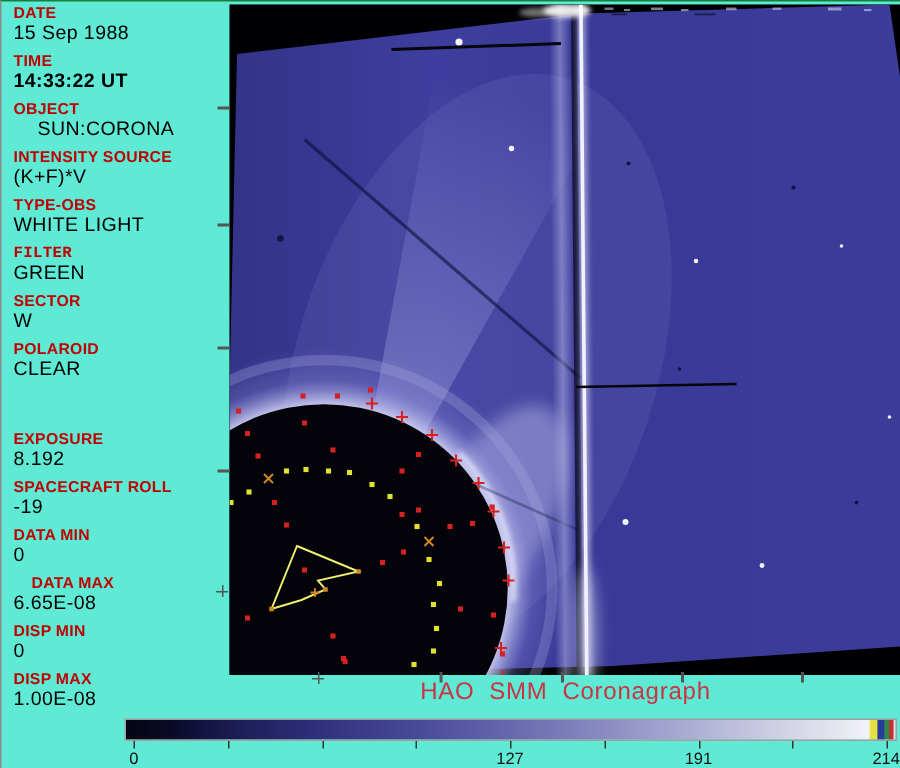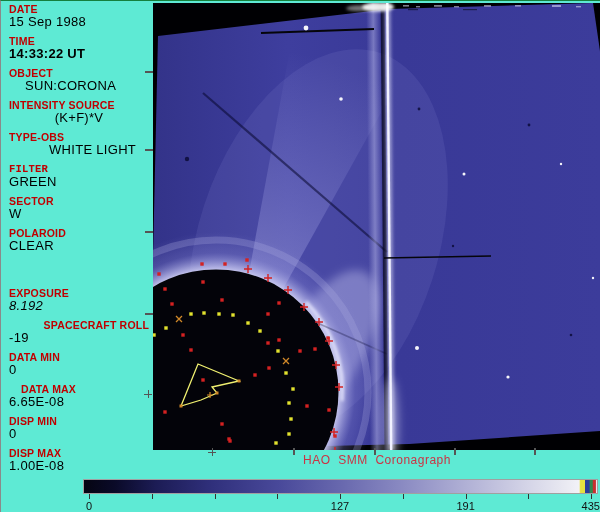--- a/index.html
+++ b/index.html
@@ -9,21 +9,21 @@
     font-family:"Liberation Sans",sans-serif;overflow:hidden;
   }
   #metadata-panel{position:absolute;left:8px;top:3px;width:140px;}
   .meta-entry{margin-bottom:7px;}
   .meta-label{font-size:10.5px;line-height:11px;font-weight:bold;letter-spacing:.2px;white-space:nowrap;}
   .meta-value{font-size:13px;line-height:14px;letter-spacing:.3px;white-space:nowrap;}
   #image-area{position:absolute;left:152px;top:2px;width:448px;height:447px;background:#000;overflow:hidden;}
   #image-area svg{display:block;}
   #footer-title{
     position:absolute;left:152px;top:452px;width:448px;height:20px;
-    text-align:center;font-size:12px;letter-spacing:.5px;white-space:pre;font-weight:normal;
+    text-align:center;font-size:16px;letter-spacing:.5px;white-space:pre;font-weight:normal;
   }
   #colorbar{position:absolute;left:82px;top:478px;width:515px;height:15px;
     border:1px solid #a0a0a0;box-sizing:border-box;}
   #colorbar-ticks{position:absolute;left:82px;top:493px;width:515px;height:6px;}
   .cbar-tick{position:absolute;top:0;width:1px;height:5px;background:#333;}
   #colorbar-labels{position:absolute;left:82px;top:499px;width:515px;height:12px;}
   .cbar-label{position:absolute;top:0;transform:translateX(-50%);font-size:11px;color:#111;}
   .tick-bar{position:absolute;background:#555;}
 </style>
 </head>
@@ -39,44 +39,44 @@
       <div class="meta-entry">
         <div class="meta-label" style="color: rgb(192, 0, 0);">TIME</div>
         <div class="meta-value" style="color: rgb(0, 0, 0); font-weight: bold;">14:33:22 UT</div>
       </div>
       <div class="meta-entry">
         <div class="meta-label" style="color: rgb(192, 0, 0);">OBJECT</div>
         <div class="meta-value" style="color: rgb(0, 0, 0); margin-left: 16px;">SUN:CORONA</div>
       </div>
       <div class="meta-entry">
         <div class="meta-label" style="color: rgb(192, 0, 0);">INTENSITY SOURCE</div>
-        <div class="meta-value" style="color: rgb(0, 0, 0); text-align: center;">(K+F)*V</div>
+        <div class="meta-value" style="color: rgb(0, 0, 0);">(K+F)*V</div>
       </div>
       <div class="meta-entry">
         <div class="meta-label" style="color: rgb(192, 0, 0);">TYPE-OBS</div>
-        <div class="meta-value" style="color: rgb(0, 0, 0); margin-left: 40px;">WHITE LIGHT</div>
+        <div class="meta-value" style="color: rgb(0, 0, 0);">WHITE LIGHT</div>
       </div>
       <div class="meta-entry">
         <div class="meta-label" style="color: rgb(192, 0, 0); font-family: Liberation Mono, monospace;">FILTER</div>
         <div class="meta-value" style="color: rgb(0, 0, 0);">GREEN</div>
       </div>
       <div class="meta-entry">
         <div class="meta-label" style="color: rgb(192, 0, 0);">SECTOR</div>
         <div class="meta-value" style="color: rgb(0, 0, 0);">W</div>
       </div>
       <div class="meta-entry">
         <div class="meta-label" style="color: rgb(192, 0, 0);">POLAROID</div>
         <div class="meta-value" style="color: rgb(0, 0, 0);">CLEAR</div>
       </div>
       <div class="meta-entry">
         <div class="meta-label" style="color: rgb(192, 0, 0); margin-top: 35px;">EXPOSURE</div>
-        <div class="meta-value" style="color: rgb(0, 0, 0); font-style: italic;">8.192</div>
-      </div>
-      <div class="meta-entry">
-        <div class="meta-label" style="color: rgb(192, 0, 0); text-align: right;">SPACECRAFT ROLL</div>
+        <div class="meta-value" style="color: rgb(0, 0, 0);">8.192</div>
+      </div>
+      <div class="meta-entry">
+        <div class="meta-label" style="color: rgb(192, 0, 0);">SPACECRAFT ROLL</div>
         <div class="meta-value" style="color: rgb(0, 0, 0);">-19</div>
       </div>
       <div class="meta-entry">
         <div class="meta-label" style="color: rgb(192, 0, 0);">DATA MIN</div>
         <div class="meta-value" style="color: rgb(0, 0, 0);">0</div>
       </div>
       <div class="meta-entry">
         <div class="meta-label" style="color: rgb(192, 0, 0); padding-left: 12px;">DATA MAX</div>
         <div class="meta-value" style="color: rgb(0, 0, 0);">6.65E-08</div>
       </div>
@@ -253,21 +253,21 @@
       <div class="cbar-tick" style="left: 62.1%;"></div>
       <div class="cbar-tick" style="left: 74.28%;"></div>
       <div class="cbar-tick" style="left: 86.46%;"></div>
       <div class="cbar-tick" style="left: 98.64%;"></div>
     </div>
   <div id="colorbar-labels">
       <span class="cbar-label" style="left: 1.2%;">0</span>
       <span class="cbar-label" style="left: 25.5%; margin-top: 32px;">63</span>
       <span class="cbar-label" style="left: 49.9%;">127</span>
       <span class="cbar-label" style="left: 74.3%;">191</span>
-      <span class="cbar-label" style="left: 98.6%;">435</span>
+      <span class="cbar-label" style="left: 98.6%;">214</span>
     </div>
 
   <div id="axis-ticks">
       <div class="tick-bar" style="left: 144px; top: 70px; width: 8px; height: 1.5px; background: rgb(85, 85, 85);"></div>
       <div class="tick-bar" style="left: 144px; top: 148px; width: 8px; height: 1.5px; background: rgb(85, 85, 85);"></div>
       <div class="tick-bar" style="left: 144px; top: 230px; width: 8px; height: 1.5px; background: rgb(85, 85, 85);"></div>
       <div class="tick-bar" style="left: 144px; top: 312px; width: 8px; height: 1.5px; background: rgb(85, 85, 85);"></div>
       <div class="tick-bar" style="left: 292px; top: 447px; width: 1.5px; height: 7px; background: rgb(85, 85, 85);"></div>
       <div class="tick-bar" style="left: 373px; top: 447px; width: 1.5px; height: 7px; background: rgb(85, 85, 85);"></div>
       <div class="tick-bar" style="left: 453px; top: 447px; width: 1.5px; height: 7px; background: rgb(85, 85, 85);"></div>

